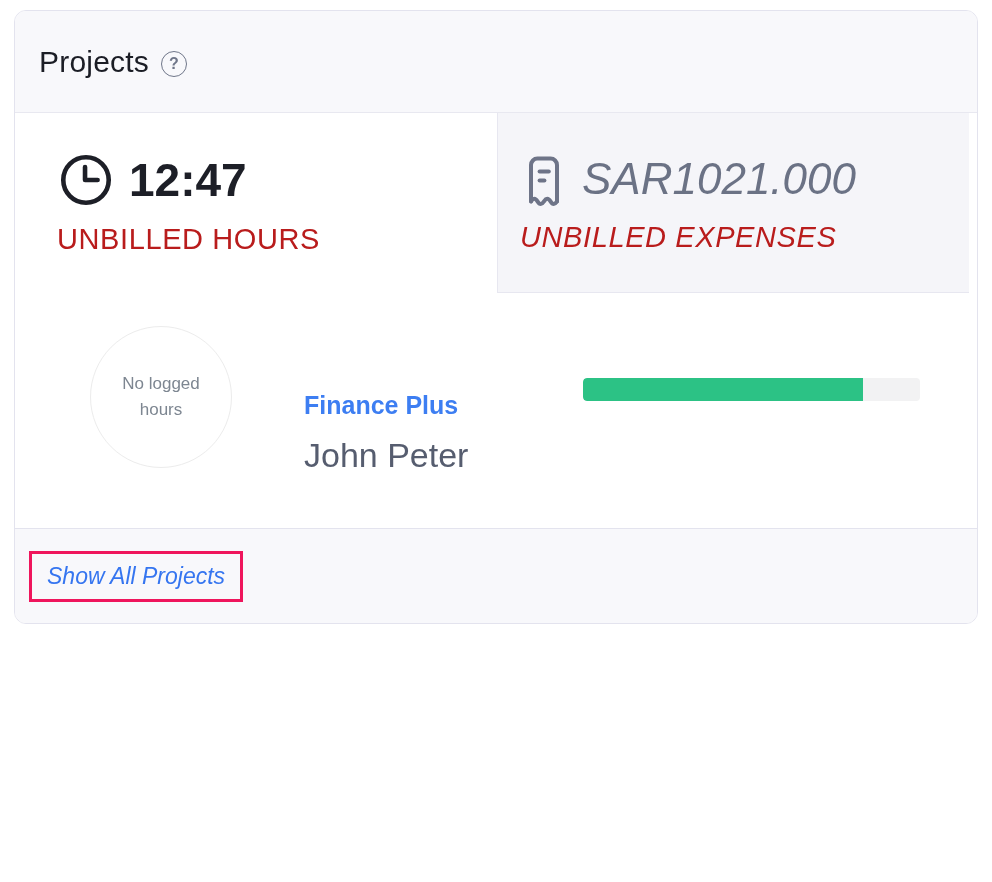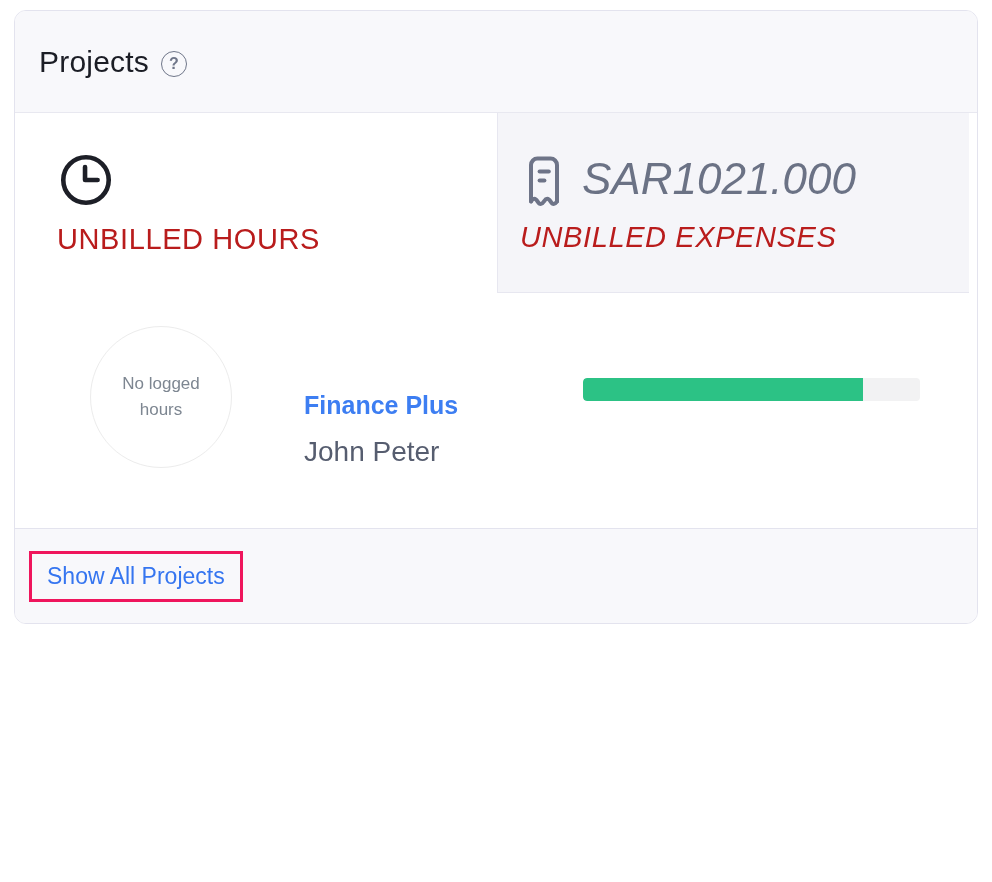--- a/index.html
+++ b/index.html
@@ -32,32 +32,32 @@
   .stat-label { margin-top:14px; font-size:29px; color:#b91c1c; letter-spacing:0.6px; }
 
   
   .card-body { flex:1; background:#ffffff; position:relative; }
   .hours-circle { position:absolute; left:75px; top:33px; width:142px; height:142px;
                   border:1px solid #ececec; border-radius:50%; display:flex;
                   align-items:center; justify-content:center; text-align:center; }
   .hours-circle span { font-size:17px; line-height:1.55; color:#7d8691; width:110px; }
   .project-col { position:absolute; left:289px; top:66px; }
   .project-name { font-size:25px; font-weight:600; color:#3d7ef2; cursor:pointer;margin-top:32px; }
-  .customer-name { margin-top:16px; font-size:28px; color:#565d6f; }
+  .customer-name { margin-top:16px; font-size:34px; color:#565d6f; }
   .budget-col { position:absolute; left:568px; top:68px; }
   .budget-label { font-size:23px; color:#3f4657; }
   .budget-track { margin-top:17px; width:337px; height:23px; background:#f2f2f3;
                   border-radius:4px; overflow:hidden; }
   .budget-fill { height:100%; border-radius:4px 0 0 4px; }
 
   
   .card-footer { height:95px; flex:0 0 95px; background:#f8f8fb;
                  border-top:1px solid #e3e3ee; display:flex; align-items:center;
                  padding-left:14px; }
-  .highlight-box { border:3px solid #ef155c; padding:9px 15px; }
+  .highlight-box { border:3px solid #ef155c; padding:9px 15px;font-style:italic; }
   .show-all-link { font-size:23px; color:#3575f0; cursor:pointer; text-decoration:none; }
 
   .icon svg { display:block; }
 </style>
 </head>
 <body>
 
 <div class="card">
 
   <div class="card-header">
@@ -68,20 +68,21 @@
   <div class="tabs">
 
     <div class="tab tab-hours">
       <div class="stat-row">
         <span class="icon">
           <svg width="58" height="58" viewBox="0 0 24 24" fill="none" stroke="#1d1f27" stroke-width="1.9" stroke-linecap="round" stroke-linejoin="round">
             <circle cx="12" cy="12" r="9.4"></circle>
             <path d="M11.6 6.6 V12 H16.8"></path>
           </svg>
         </span>
+        <span class="stat-value-dark">12:47</span>
       </div>
       <div class="stat-label">UNBILLED HOURS</div>
     </div>
 
     <div class="tab tab-expenses">
       <div class="stat-row">
         <span class="icon">
           <svg width="48" height="56" viewBox="0 0 24 28" fill="none" stroke="#6e7488" stroke-width="2" stroke-linecap="round" stroke-linejoin="round">
             <path d="M5.5 25.2 V7 a3.2 3.2 0 0 1 3.2-3.2 h6.6 A3.2 3.2 0 0 1 18.5 7 v18.2"></path>
             <path d="M5.5 25.2 c1.1-1.7 2.2-1.7 3.25 0 c1.05 1.7 2.15 1.7 3.25 0 c1.1-1.7 2.2-1.7 3.25 0 c1.05 1.7 2.15 1.7 3.25 0"></path>

